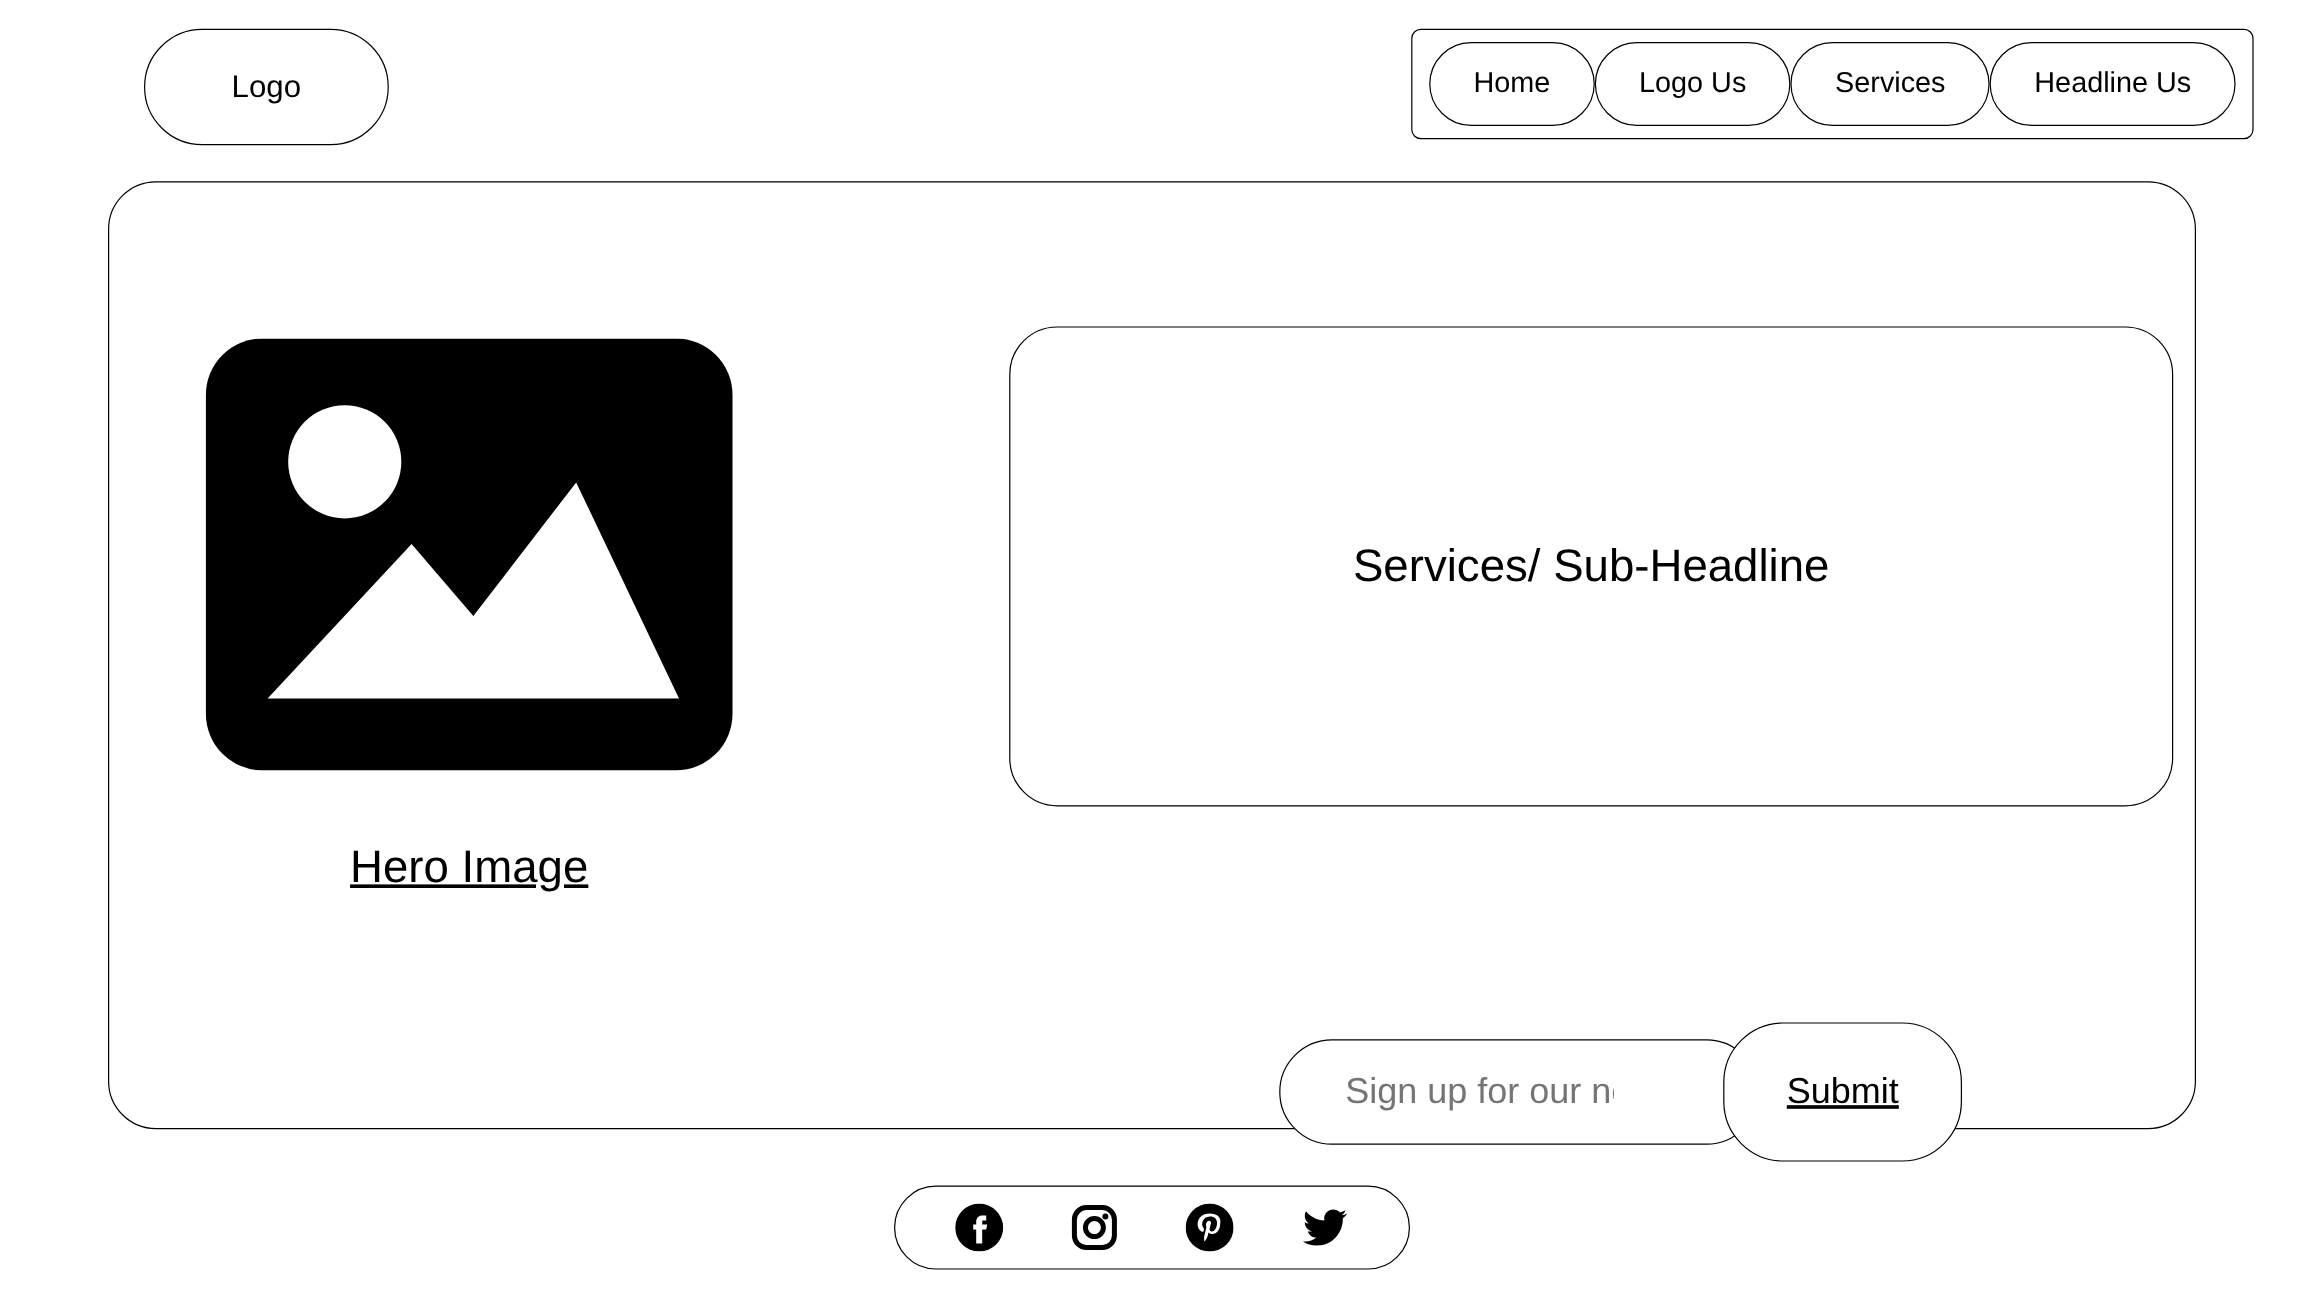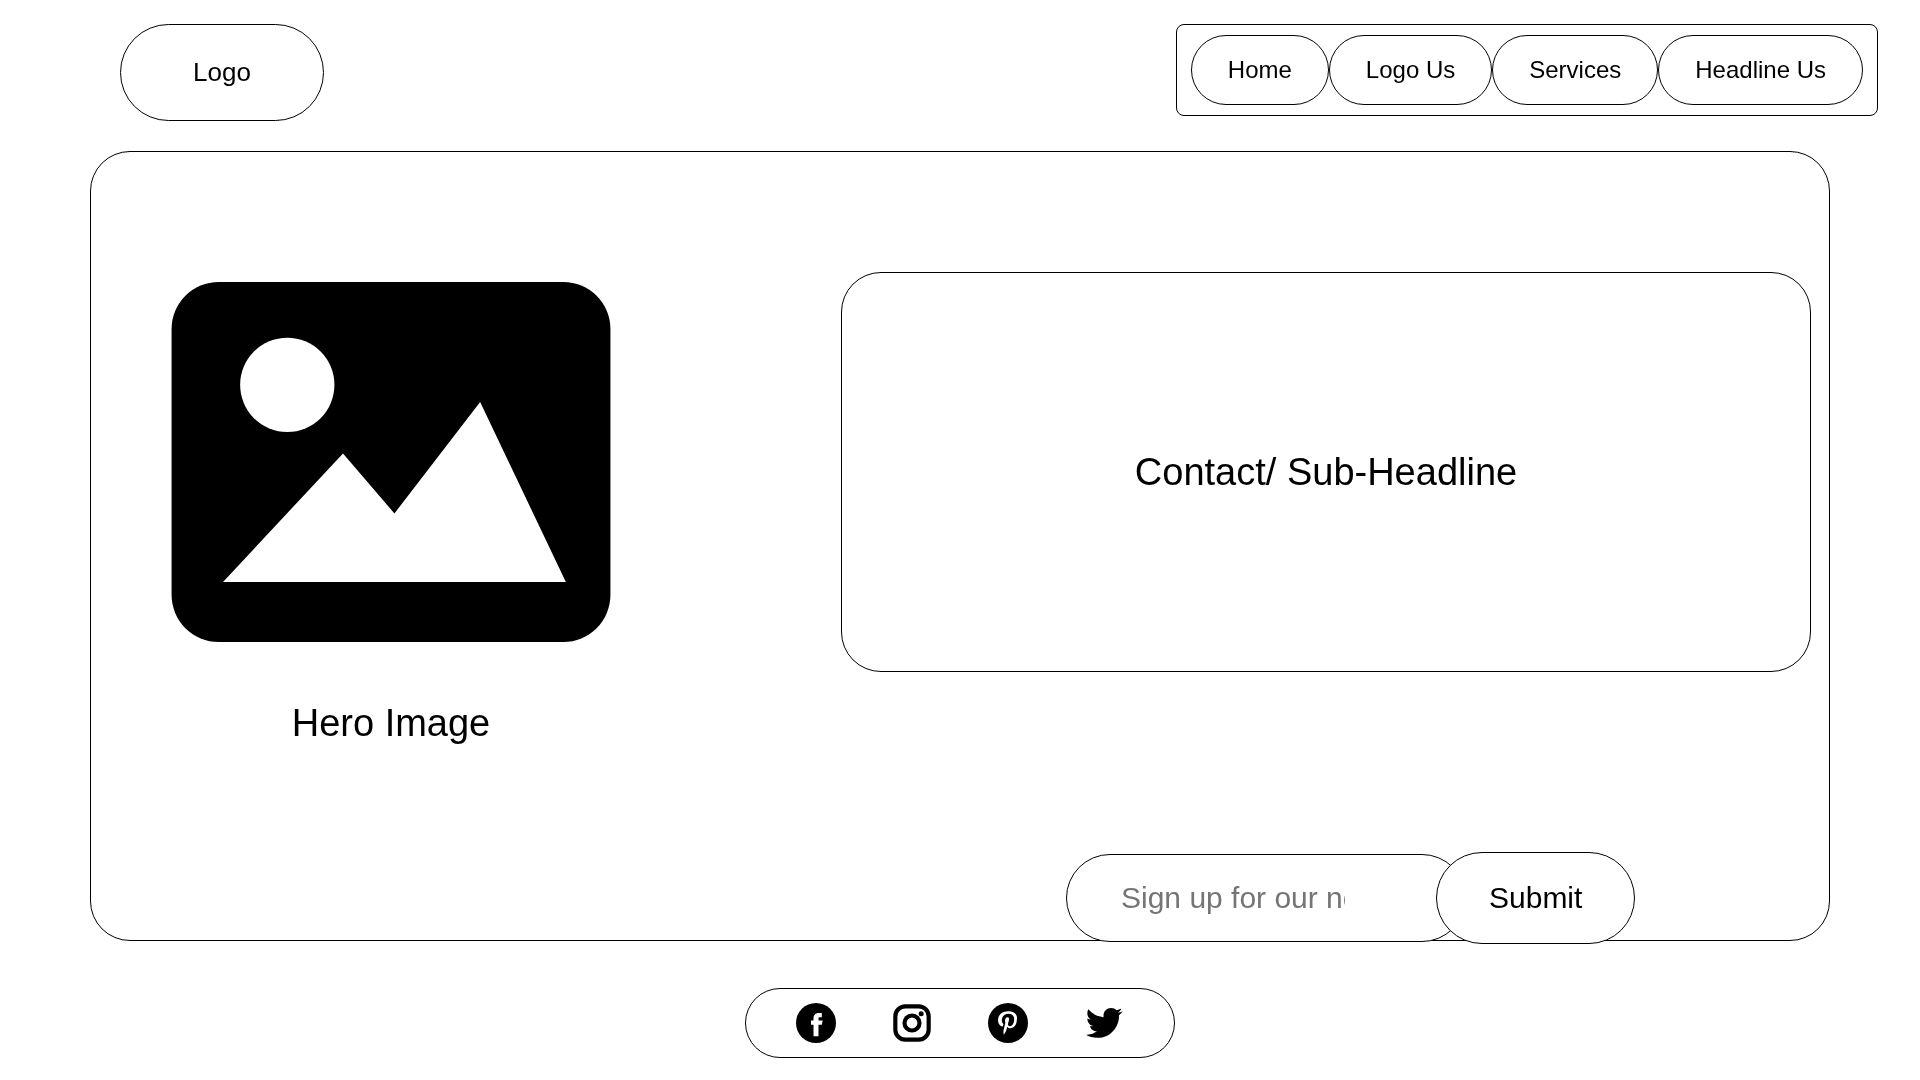--- a/index.html
+++ b/index.html
@@ -50,20 +50,21 @@
       height: 790px;
       position: relative;
     }
     .hero-image-wrapper {
       position: absolute;
       left: 80px;
       top: 130px;
       display: flex;
       flex-direction: column;
       align-items: center;
+      text-decoration: underline;
     }
     .hero-image-icon {
       width: 440px;
       height: 360px;
     }
     .hero-image-label {
       margin-top: 60px;
       font-size: 38px;
       align-self: center;
     }
@@ -94,27 +95,28 @@
       border-radius: 50px;
       padding: 26px 120px 26px 54px;
       font-size: 30px;
       background: #fff;
       outline: none;
       width: 400px;
     }
     .submit-button {
       border: 1.5px solid #000;
       border-radius: 50px;
-      padding: 28px 52px;
+      padding: 40px 52px;
       font-size: 30px;
       background: #fff;
       cursor: pointer;
       margin-left: -30px;
       position: relative;
       z-index: 2;
+      text-decoration: underline;
     }
     .social-bar {
       position: absolute;
       left: 50%;
       transform: translateX(-50%);
       bottom: 22px;
       border: 1.5px solid #000;
       border-radius: 60px;
       padding: 14px 50px;
       display: flex;
@@ -144,21 +146,21 @@
   <div class="hero-image-wrapper">
     <svg class="hero-image-icon" viewBox="0 0 512 420">
       <rect x="0" y="0" width="512" height="420" rx="55" ry="55" fill="#000"></rect>
       <circle cx="135" cy="120" r="55" fill="#fff"></circle>
       <polygon points="60,350 200,200 260,270 360,140 460,350" fill="#fff"></polygon>
     </svg>
     <div class="hero-image-label">Hero Image</div>
   </div>
 
   <div class="headline-box">
-    <div class="headline-text">Contact/ Sub-Headline</div>
+    <div class="headline-text">Services/ Sub-Headline</div>
   </div>
 
   <div class="newsletter-wrapper">
     <input class="newsletter-input" type="text" placeholder="Sign up for our newsletter" style="">
     <button class="submit-button">Submit</button>
   </div>
 </div>
 
 <div class="social-bar">
   <svg class="social-icon" viewBox="0 0 24 24">

